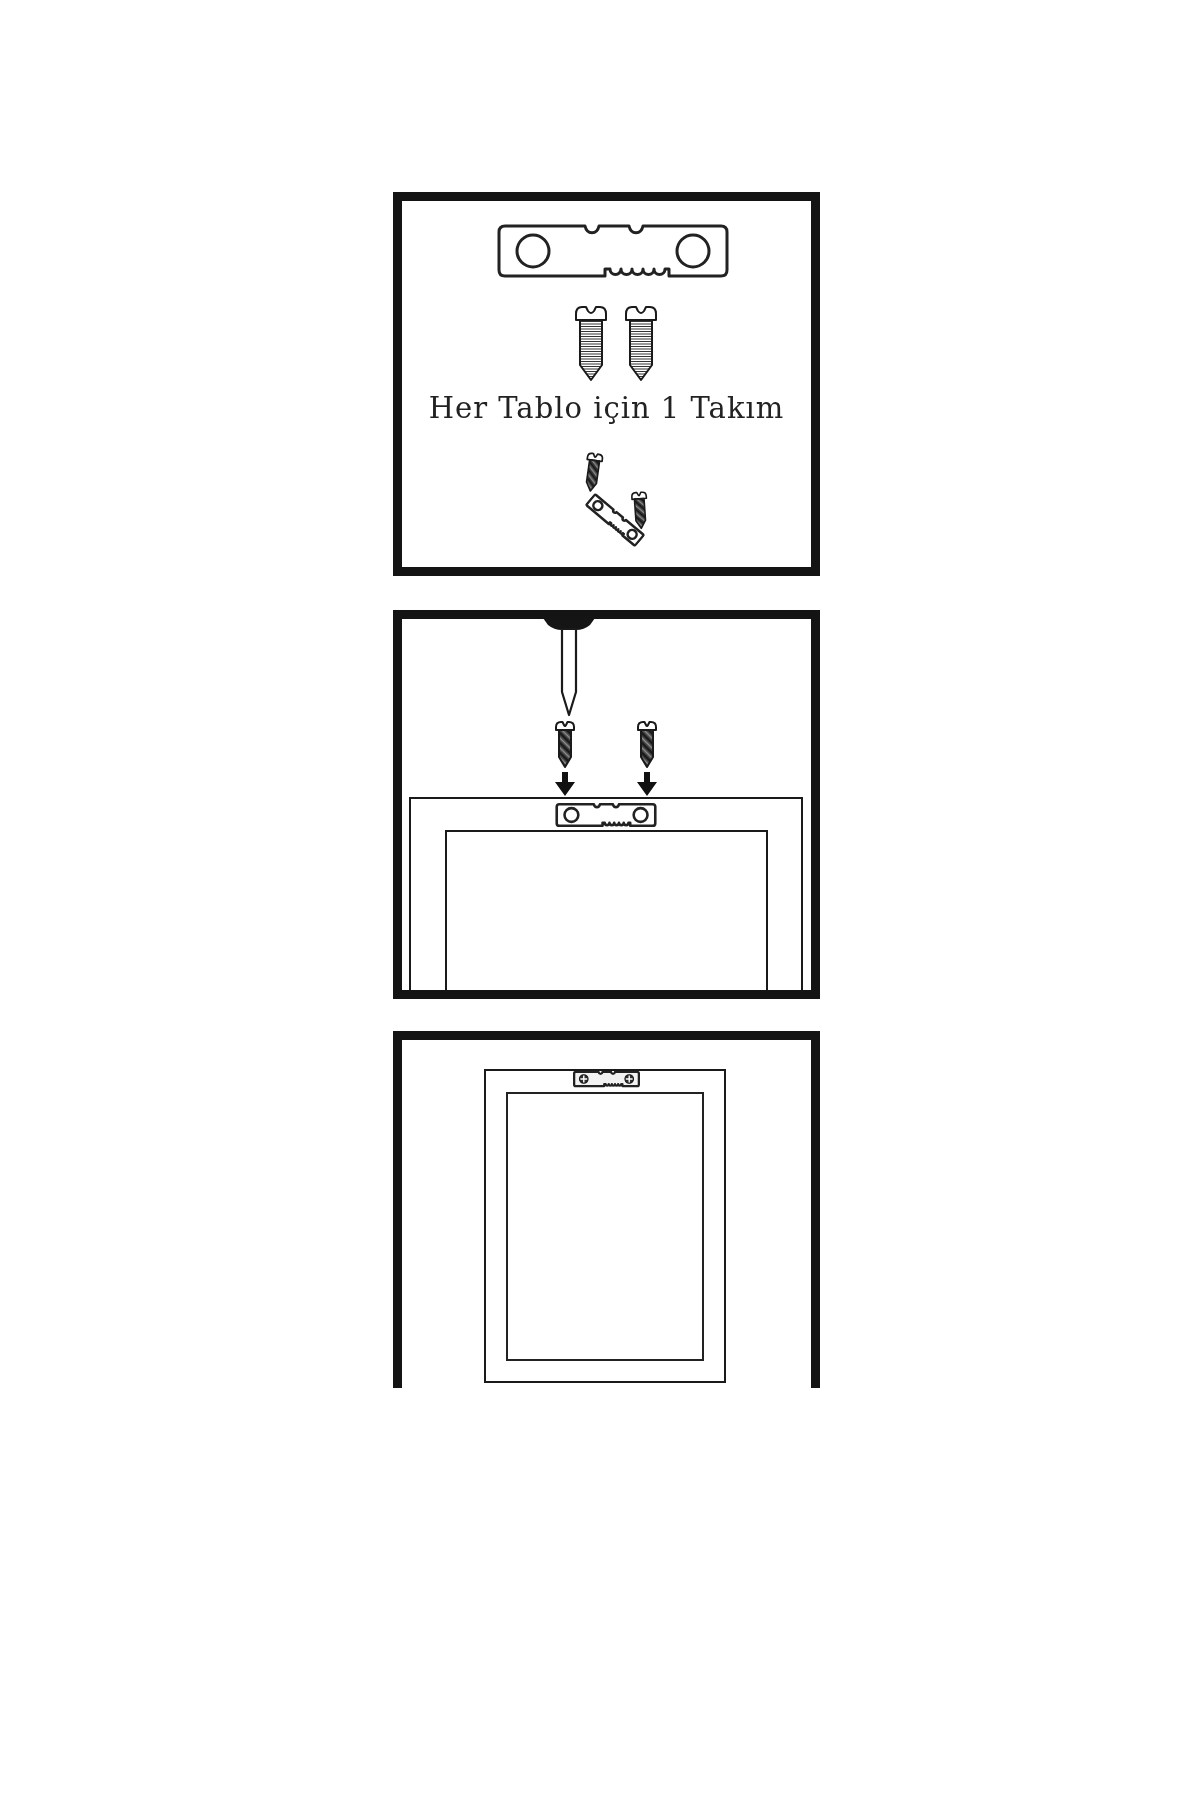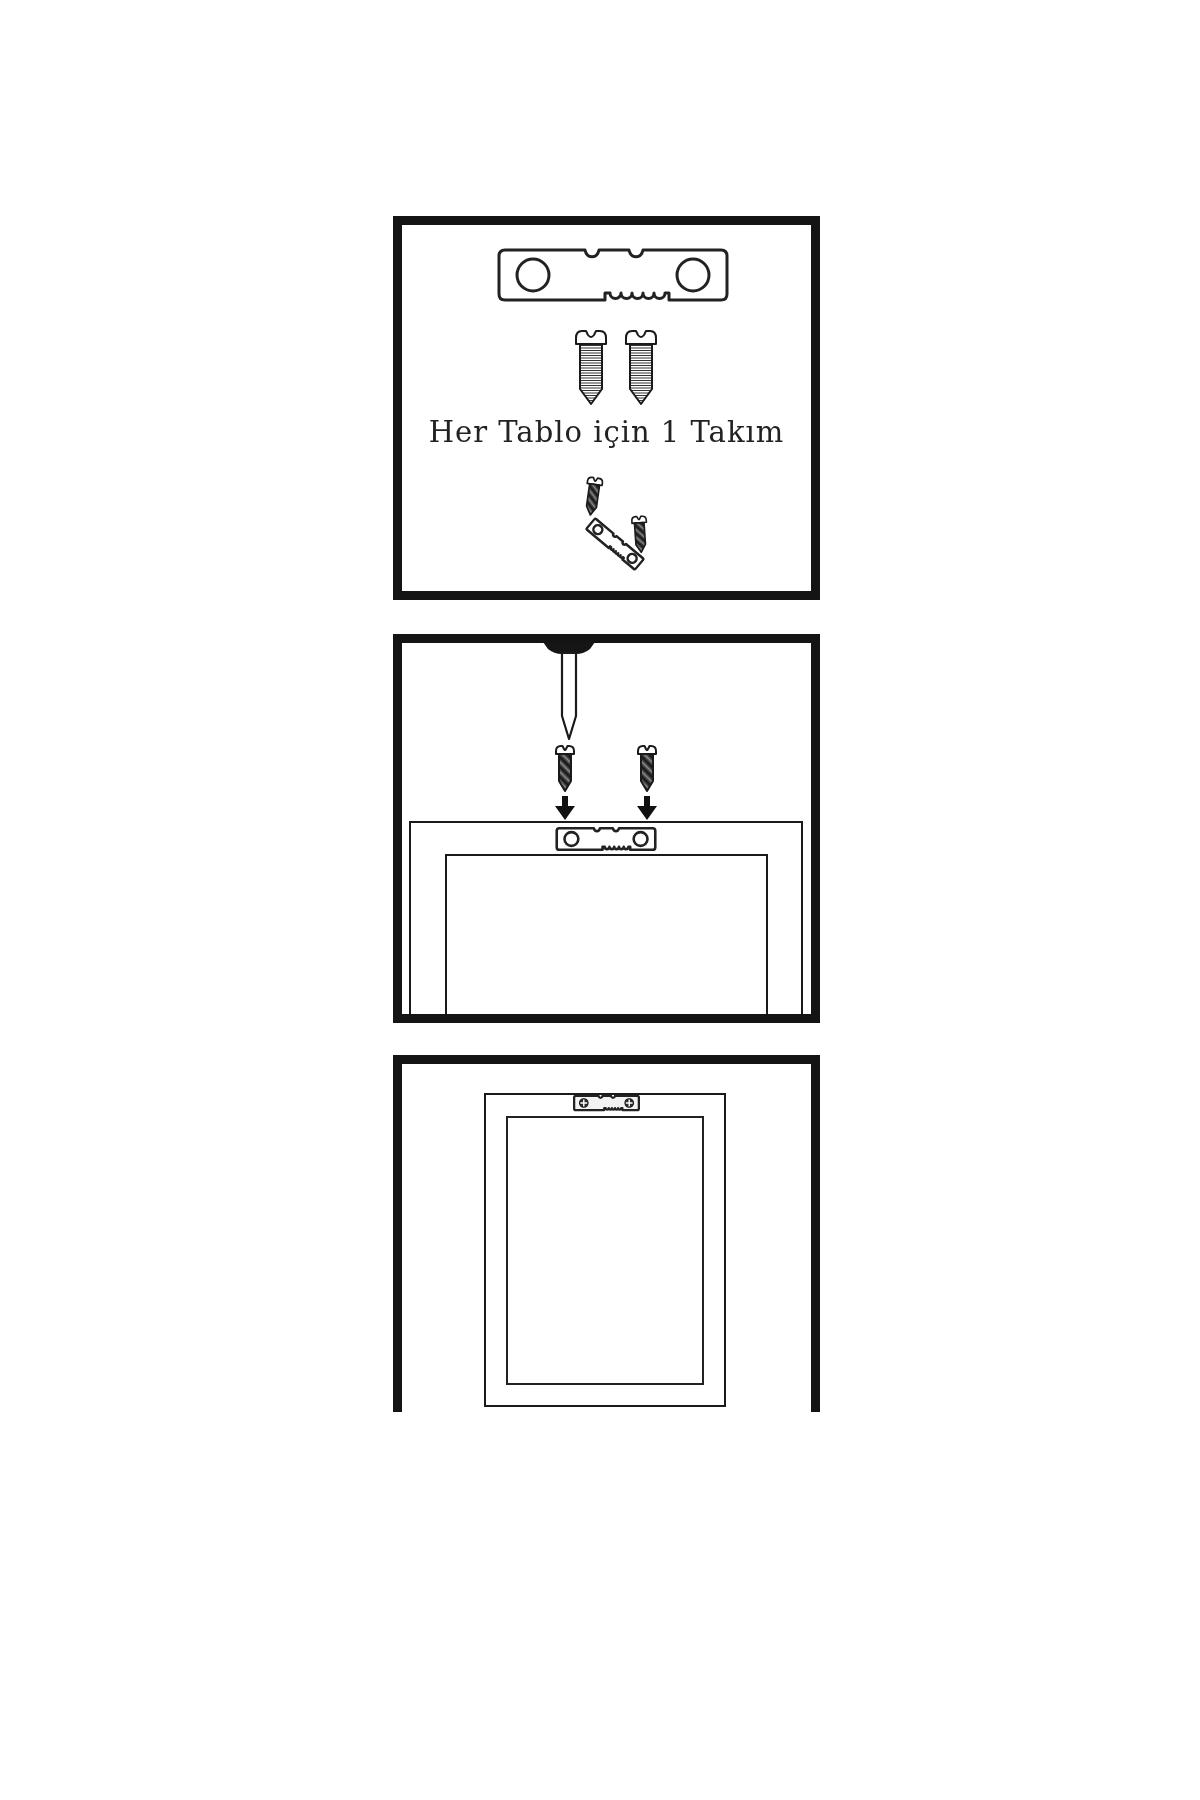--- a/index.html
+++ b/index.html
@@ -5,21 +5,21 @@
   :root{
     --line:#1a1a1a;
     --panel-border:#141414;
     --gold:#97824a;
     --green:#1e4a3a;
     --bg:#ffffff;
   }
   html,body{margin:0;padding:0;background:#fff;}
   .canvas{
     position:relative;width:1200px;height:1388px;background:var(--bg);
-    font-family:"Liberation Serif", serif;overflow:hidden;margin-top:24px;
+    font-family:"Liberation Serif", serif;overflow:hidden;
   }
   .panel{
     position:absolute;left:393px;width:427px;background:#fff;
     border:9px solid var(--panel-border);box-sizing:border-box;overflow:hidden;
   }
   .panel1{top:192px;height:384px;}
   .panel2{top:610px;height:389px;}
   .panel3{top:1031px;height:386px;}
   .abs{position:absolute;}
   .caption{

